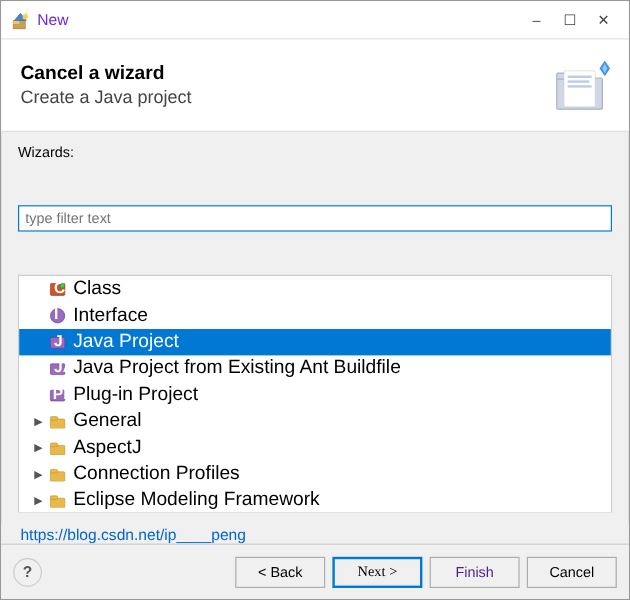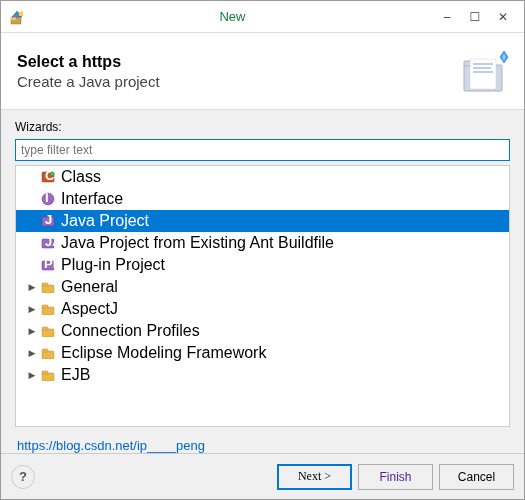--- a/index.html
+++ b/index.html
@@ -39,22 +39,21 @@
       height: 16px;
       margin-right: 6px;
       display: flex;
       align-items: center;
       justify-content: center;
     }
 
     .title-bar-title {
       flex: 1;
       font-size: 13px;
-      color: #15803d;
-      text-align: center;
+      color: #6d28d9;
     }
 
     .title-bar-controls {
       display: flex;
       gap: 2px;
     }
 
     .title-bar-btn {
       width: 26px;
       height: 22px;
@@ -95,20 +94,21 @@
       height: 48px;
       position: relative;
     }
 
     .content-section {
       flex: 1;
       padding: 10px 14px;
       display: flex;
       flex-direction: column;
       overflow: hidden;
+      gap: 32px;
     }
 
     .wizards-label {
       font-size: 12px;
       color: #000;
       margin-bottom: 5px;
     }
 
     .filter-input {
       width: 100%;
@@ -261,21 +261,21 @@
     <span class="title-bar-title">New</span>
     <div class="title-bar-controls">
       <button class="title-bar-btn">–</button>
       <button class="title-bar-btn">☐</button>
       <button class="title-bar-btn close">✕</button>
     </div>
   </div>
 
   <div class="header-section">
     <div class="header-text">
-      <h2>Select a https</h2>
+      <h2>Cancel a wizard</h2>
       <p>Create a Java project</p>
     </div>
     <div class="header-icon">
       <svg width="52" height="48" viewBox="0 0 52 48">
 
         <rect x="4" y="18" width="38" height="26" fill="#d0d8e8" stroke="#aab0c0" stroke-width="1" rx="1"></rect>
         <rect x="4" y="14" width="18" height="5" fill="#d0d8e8" stroke="#aab0c0" stroke-width="1" rx="1"></rect>
 
         <rect x="10" y="12" width="26" height="30" fill="#ffffff" stroke="#cccccc" stroke-width="0.5" rx="1"></rect>
         <rect x="13" y="16" width="20" height="2" fill="#bbccee"></rect>
@@ -402,18 +402,19 @@
     </div>
   </div>
 
   <div class="url-bar">
     <span>https://blog.csdn.net/ip____peng</span>
   </div>
 
   <div class="button-bar">
     <button class="help-btn">?</button>
     <div class="spacer"></div>
+    <button class="dialog-btn">&lt; Back</button>
     <button class="dialog-btn primary">Next &gt;</button>
     <button class="dialog-btn disabled" disabled="">Finish</button>
     <button class="dialog-btn">Cancel</button>
   </div>
 
 </div>
 
 </body></html>

